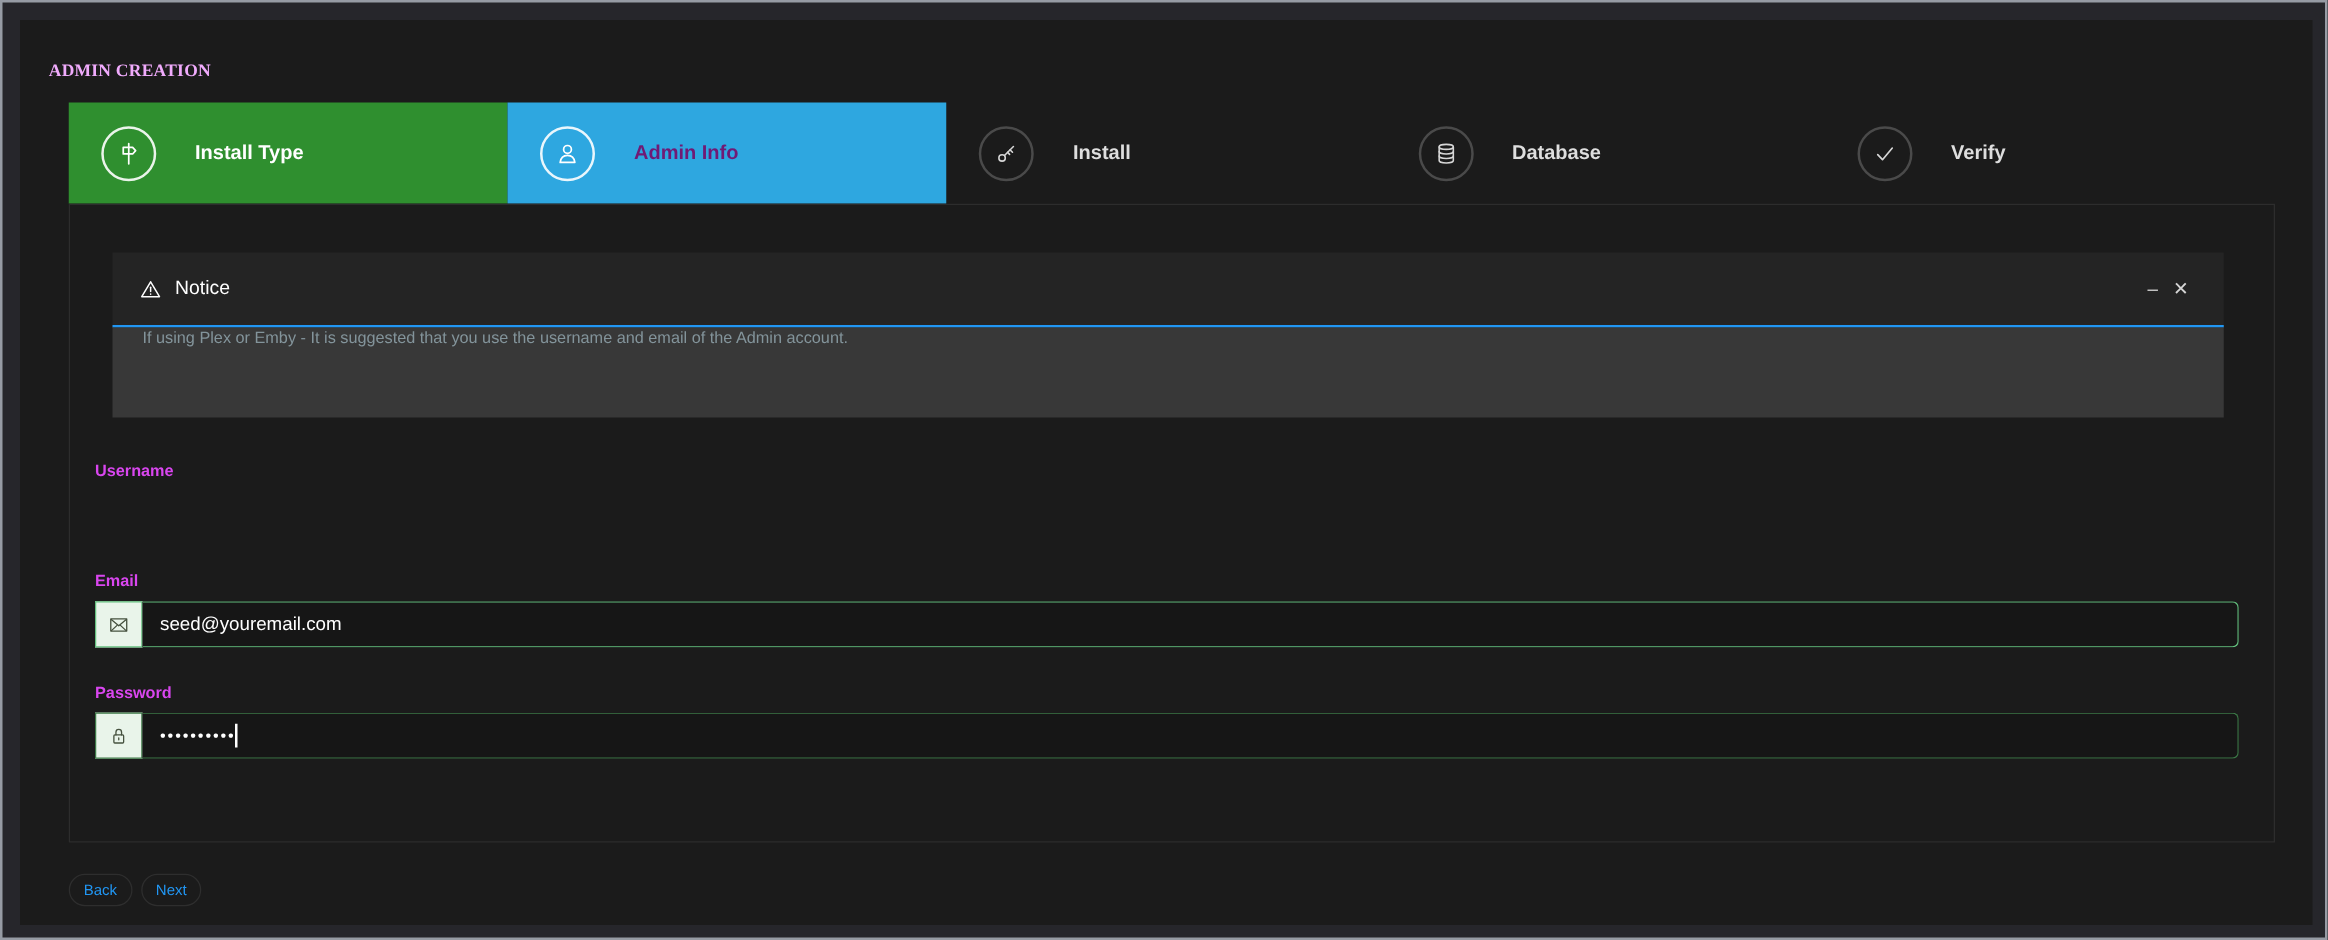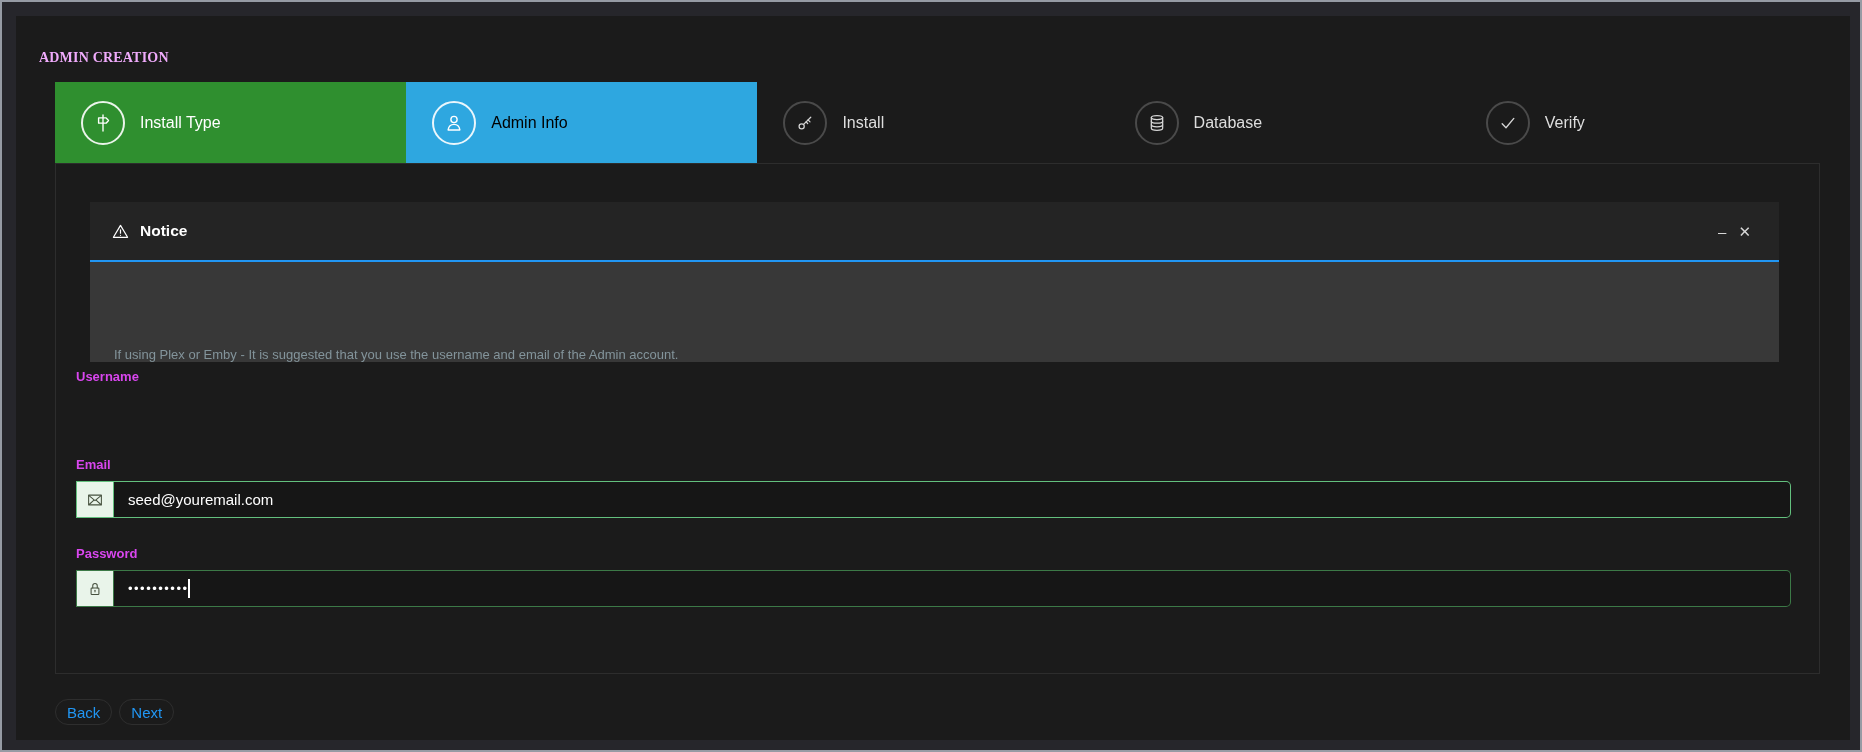--- a/index.html
+++ b/index.html
@@ -8,65 +8,65 @@
   .frame { position:absolute; inset:0; border:2px solid #969ba4; background:#26262b; }
   .container { position:absolute; left:14px; top:14px; width:1834px; height:724px;
                background:#1b1b1b; }
 
   
   .page-title { position:absolute; left:23px; top:34px; font-size:14px; font-weight:800;
                 color:#f0abfc; letter-spacing:.2px;font-family:Liberation Serif, serif; }
 
   
   .tabs { position:absolute; left:39px; top:66px; width:1756px; height:81px; display:flex; }
-  .tab { flex:1 1 0; display:flex; align-items:center; gap:15px; padding-left:26px;
-         color:#dedede; cursor:pointer; }
+  .tab { flex:1 1 0; display:flex; align-items:center; gap:31px; padding-left:26px;
+         color:#dedede; cursor:pointer;font-weight:bold; }
   .tab.complete { background:var(--green,#2f8f2f); color:#ffffff; }
-  .tab.active   { background:var(--blue,#2ea7e0);  color:#000000; }
+  .tab.active   { background:var(--blue,#2ea7e0);  color:#701a75; }
   .step-circle { width:44px; height:44px; border-radius:50%; border:2px solid #4a4a4a;
                  display:flex; align-items:center; justify-content:center; flex:0 0 auto;
                  color:#d6d6d6; }
   .tab.complete .step-circle, .tab.active .step-circle {
                  border-color:rgba(255,255,255,.9); color:#ffffff; }
   .tab-label { font-size:16px; }
   .icon svg { display:block; }
 
   
   .card { position:absolute; left:39px; top:147px; width:1765px; height:511px;
           border:1px solid #2d2d2d; background:#1b1b1b; }
 
   
   .notice { position:absolute; left:34px; top:38px; right:40px; }
   .notice-header { height:60px; background:#242424; border-bottom:2px solid var(--accent-blue,#2196f3);
                    display:flex; align-items:center; padding:0 22px; color:#ffffff; }
-  .notice-title { font-size:15.5px; font-weight:700; margin-left:11px; }
+  .notice-title { font-size:15.5px; font-weight:400; margin-left:11px; }
   .notice-spacer { flex:1; }
   .notice-btn { background:none; border:none; color:#d6d6d6; font-size:15px; line-height:1;
                 cursor:pointer; padding:4px 6px; font-family:"Liberation Sans",sans-serif; }
-  .notice-body { height:100px; background:#383838; display:flex; align-items:flex-end;
+  .notice-body { height:72px; background:#383838; display:flex; align-items:flex-start;
                  padding:0 24px; }
   .notice-text { font-size:13px; color:#83949b; }
 
   
   .field-label { position:absolute; left:20px; font-size:13px; font-weight:700; color:#d946ef; }
   .input-group { position:absolute; left:20px; right:28px; height:37px; display:flex; }
   .addon { width:38px; flex:0 0 auto; background:#e9f4ea; display:flex; align-items:center;
            justify-content:center; color:#46513f; border:1px solid var(--input-green,#63c07e); }
   .input-group input { flex:1; background:#161616; border:1px solid var(--input-green,#63c07e);
            border-left:none; border-radius:0 5px 5px 0; color:#ffffff; font-size:15px;
            padding:0 14px; outline:none; font-family:"Liberation Sans",sans-serif; }
   .input-group.dim .addon { border-color:var(--input-green-dim,#3c7947); }
   .input-group.dim input  { border-color:var(--input-green-dim,#3c7947); letter-spacing:1.5px;
                             font-size:13px; }
   .caret { position:absolute; left:112px; top:9px; width:1.5px; height:19px; background:#ffffff; }
 
   
   .actions { position:absolute; left:39px; top:683px; display:flex; gap:7px; }
   .pill-btn { background:transparent; border:1px solid #2e2e2e; border-radius:13px;
-              height:26px; padding:0 11px; color:var(--accent-blue,#2196f3); font-size:15px;
+              height:26px; padding:0 11px; color:var(--accent-blue,#2196f3); font-size:12px;
               cursor:pointer; font-family:"Liberation Sans",sans-serif; }
 </style>
 </head>
 <body>
 
 <div class="frame">
   <div class="container">
 
     <div class="page-title">ADMIN CREATION</div>
 

